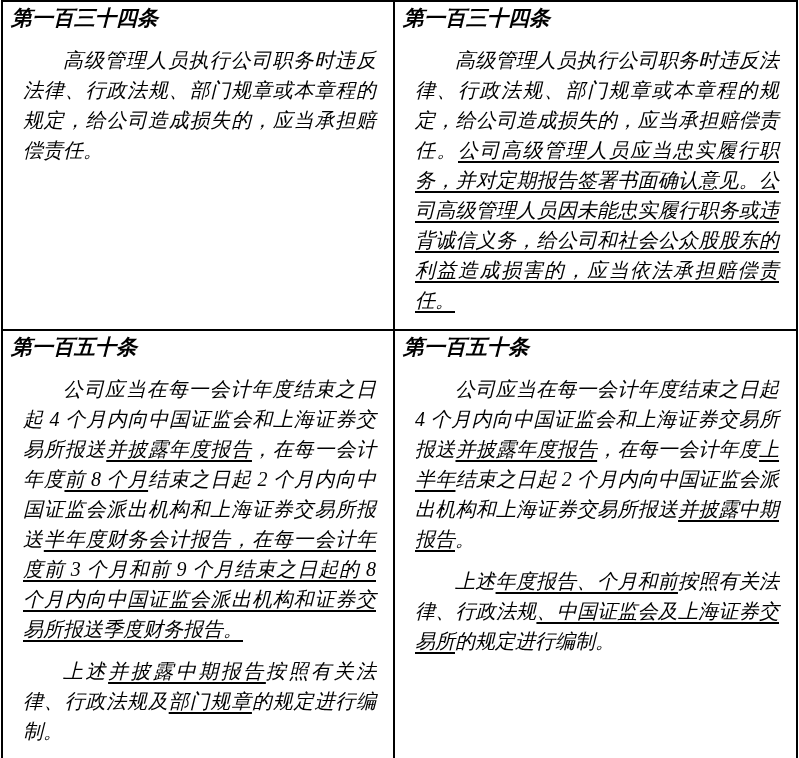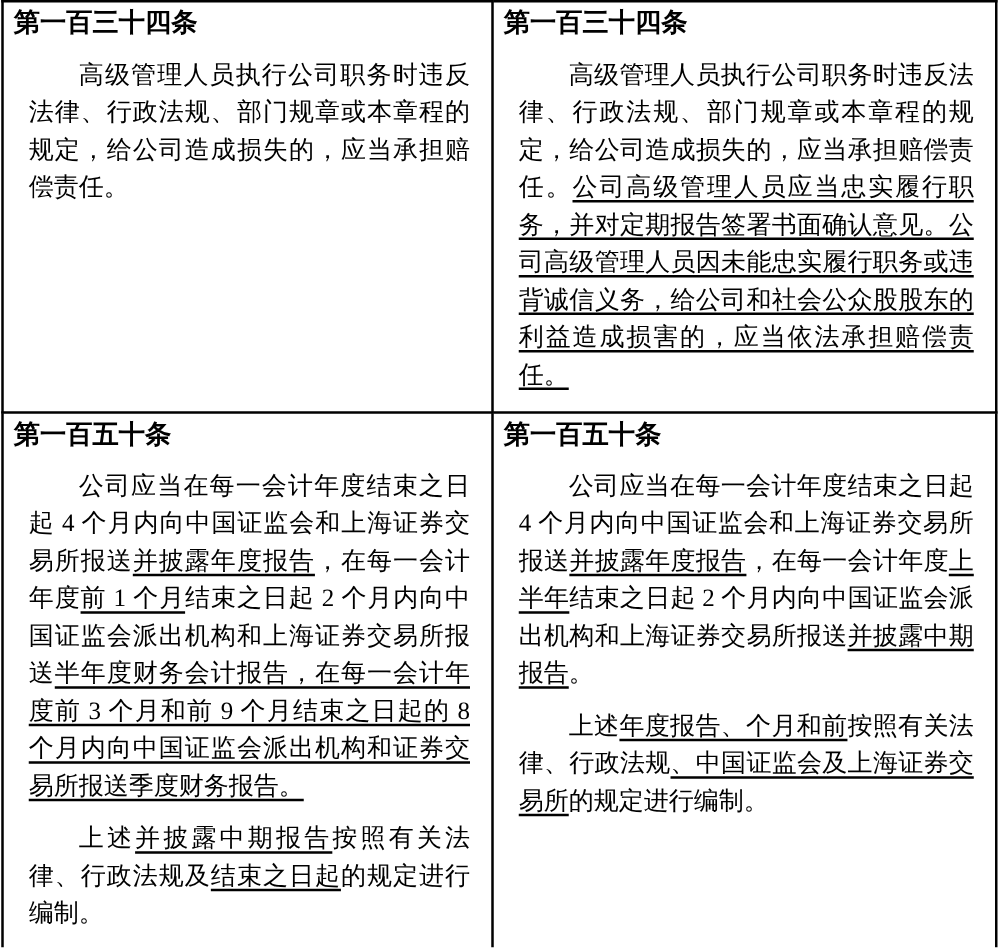--- a/index.html
+++ b/index.html
@@ -20,20 +20,21 @@
     border-collapse: collapse;
     table-layout: fixed;
     width: 795px;
     margin-left: 1px;
   }
   table.cmp td {
     border: 2px solid #000000;
     vertical-align: top;
     padding: 1px 5px 2px 8px;
     overflow: hidden;
+    font-style: italic;
   }
   col.c-left  { width: 392px; }
   col.c-right { width: 403px; }
   tr.row-1 { height: 270px; }
   tr.row-2 { height: 124px; }
   tr.row-3 { height: 354px; }
   .article-heading {
     font-weight: bold;
     font-size: 21px;
     line-height: 30px;
@@ -70,22 +71,22 @@
             <p class="clause"><span class="seg">高级管理人员执行公司职务时违反法律、行政法规、部门规章或本章程的规定，给公司造成损失的，应当承担赔偿责任。</span></p>
           </td>
         <td>
             <div class="article-heading">第一百三十四条</div>
             <p class="clause"><span class="seg">高级管理人员执行公司职务时违反法律、行政法规、部门规章或本章程的规定，给公司造成损失的，应当承担赔偿责任。</span><span class="seg underline">公司高级管理人员应当忠实履行职务，并对定期报告签署书面确认意见。公司高级管理人员因未能忠实履行职务或违背诚信义务，给公司和社会公众股股东的利益造成损害的，应当依法承担赔偿责任。</span></p>
           </td>
       </tr>
       <tr class="row-3">
         <td>
             <div class="article-heading">第一百五十条</div>
-            <p class="clause"><span class="seg">公司应当在每一会计年度结束之日起 4 个月内向中国证监会和上海证券交易所报送</span><span class="seg underline">并披露年度报告</span><span class="seg">，在每一会计年度</span><span class="seg underline">前 1 个月</span><span class="seg">结束之日起 2 个月内向中国证监会派出机构和上海证券交易所报送</span><span class="seg underline">半年度财务会计报告，在每一会计年度前 3 个月和前 9 个月结束之日起的 8 个月内向中国证监会派出机构和证券交易所报送季度财务报告。</span></p>
-            <p class="clause"><span class="seg">上述</span><span class="seg underline">并披露中期报告</span><span class="seg">按照有关法律、行政法规及</span><span class="seg underline">结束之日起</span><span class="seg">的规定进行编制。</span></p>
+            <p class="clause"><span class="seg">公司应当在每一会计年度结束之日起 4 个月内向中国证监会和上海证券交易所报送</span><span class="seg underline">并披露年度报告</span><span class="seg">，在每一会计年度</span><span class="seg underline">前 8 个月</span><span class="seg">结束之日起 2 个月内向中国证监会派出机构和上海证券交易所报送</span><span class="seg underline">半年度财务会计报告，在每一会计年度前 3 个月和前 9 个月结束之日起的 8 个月内向中国证监会派出机构和证券交易所报送季度财务报告。</span></p>
+            <p class="clause"><span class="seg">上述</span><span class="seg underline">并披露中期报告</span><span class="seg">按照有关法律、行政法规及</span><span class="seg underline">部门规章</span><span class="seg">的规定进行编制。</span></p>
           </td>
         <td>
             <div class="article-heading">第一百五十条</div>
             <p class="clause"><span class="seg">公司应当在每一会计年度结束之日起 4 个月内向中国证监会和上海证券交易所报送</span><span class="seg underline">并披露年度报告</span><span class="seg">，在每一会计年度</span><span class="seg underline">上半年</span><span class="seg">结束之日起 2 个月内向中国证监会派出机构和上海证券交易所报送</span><span class="seg underline">并披露中期报告</span><span class="seg">。</span></p>
             <p class="clause"><span class="seg">上述</span><span class="seg underline">年度报告、个月和前</span><span class="seg">按照有关法律、行政法规</span><span class="seg underline">、中国证监会及上海证券交易所</span><span class="seg">的规定进行编制。</span></p>
           </td>
       </tr>
 
     </tbody>
   </table>

